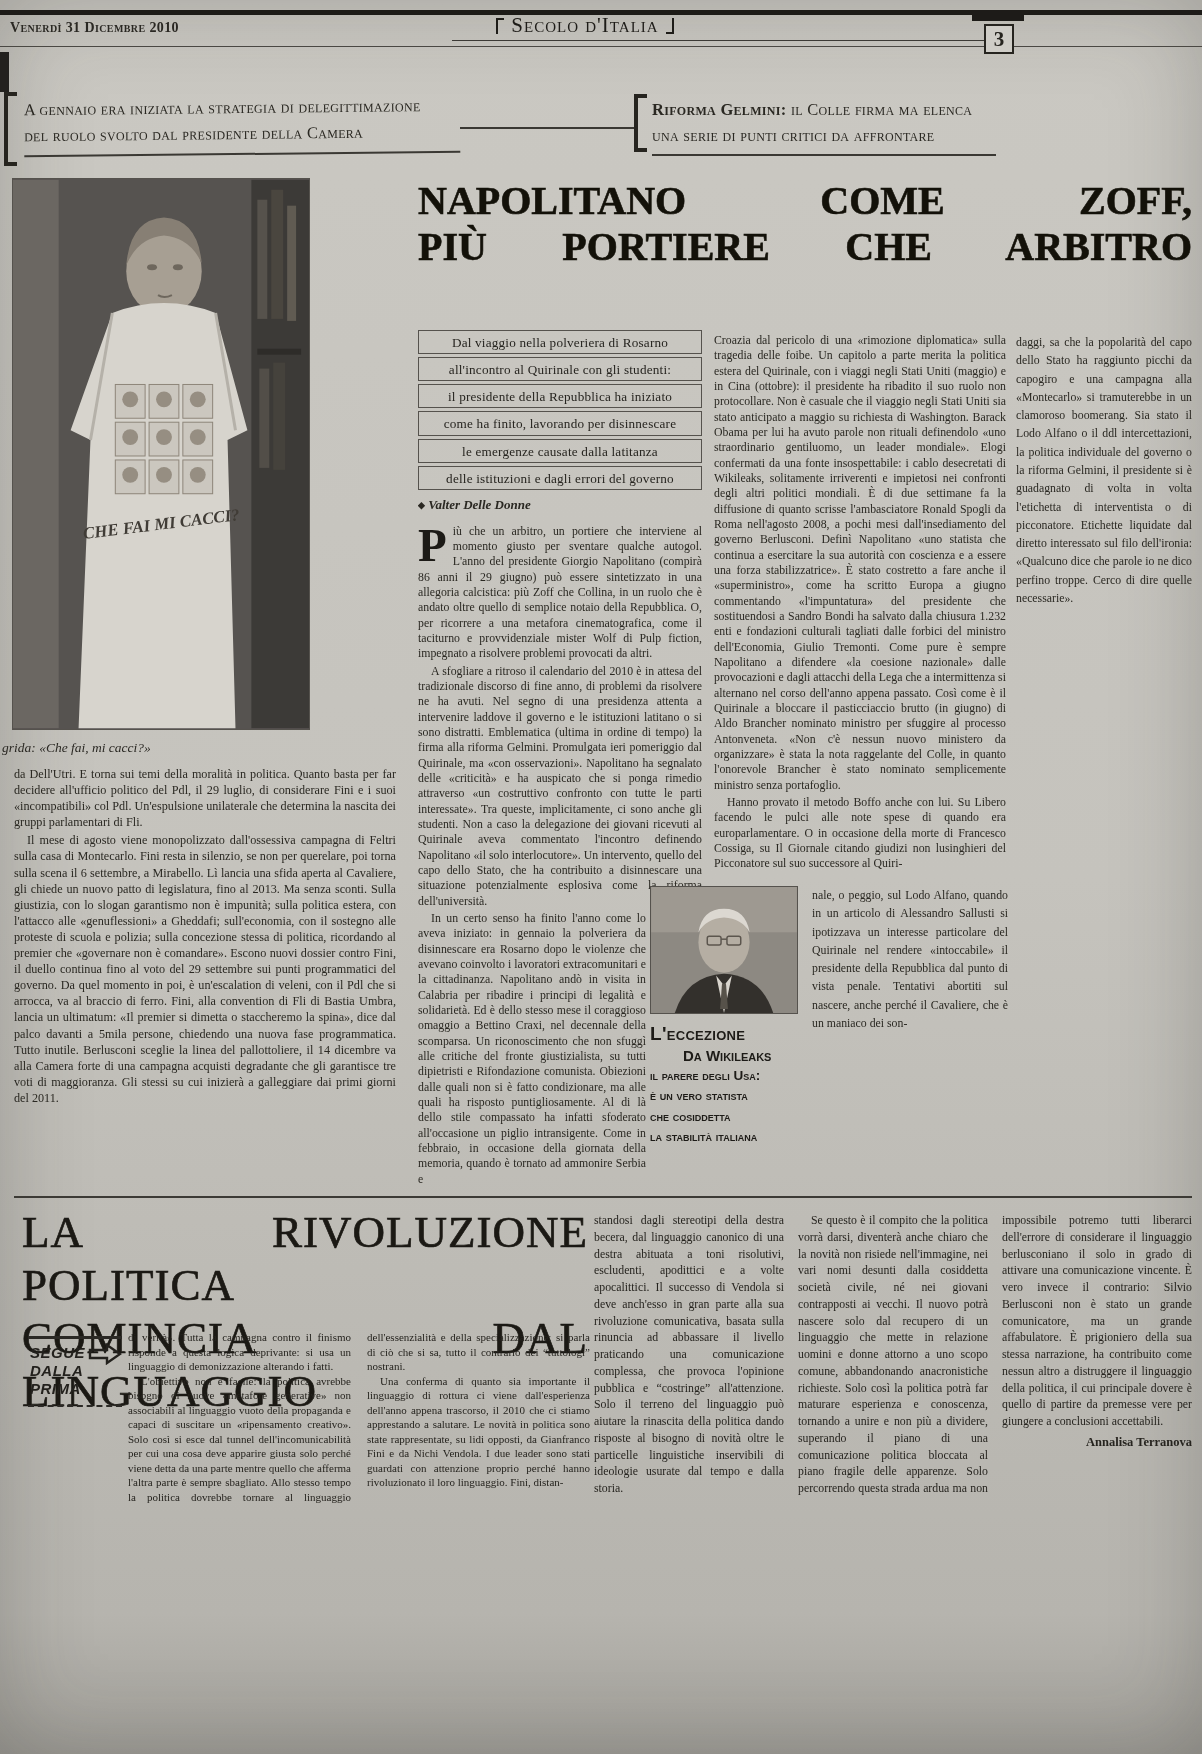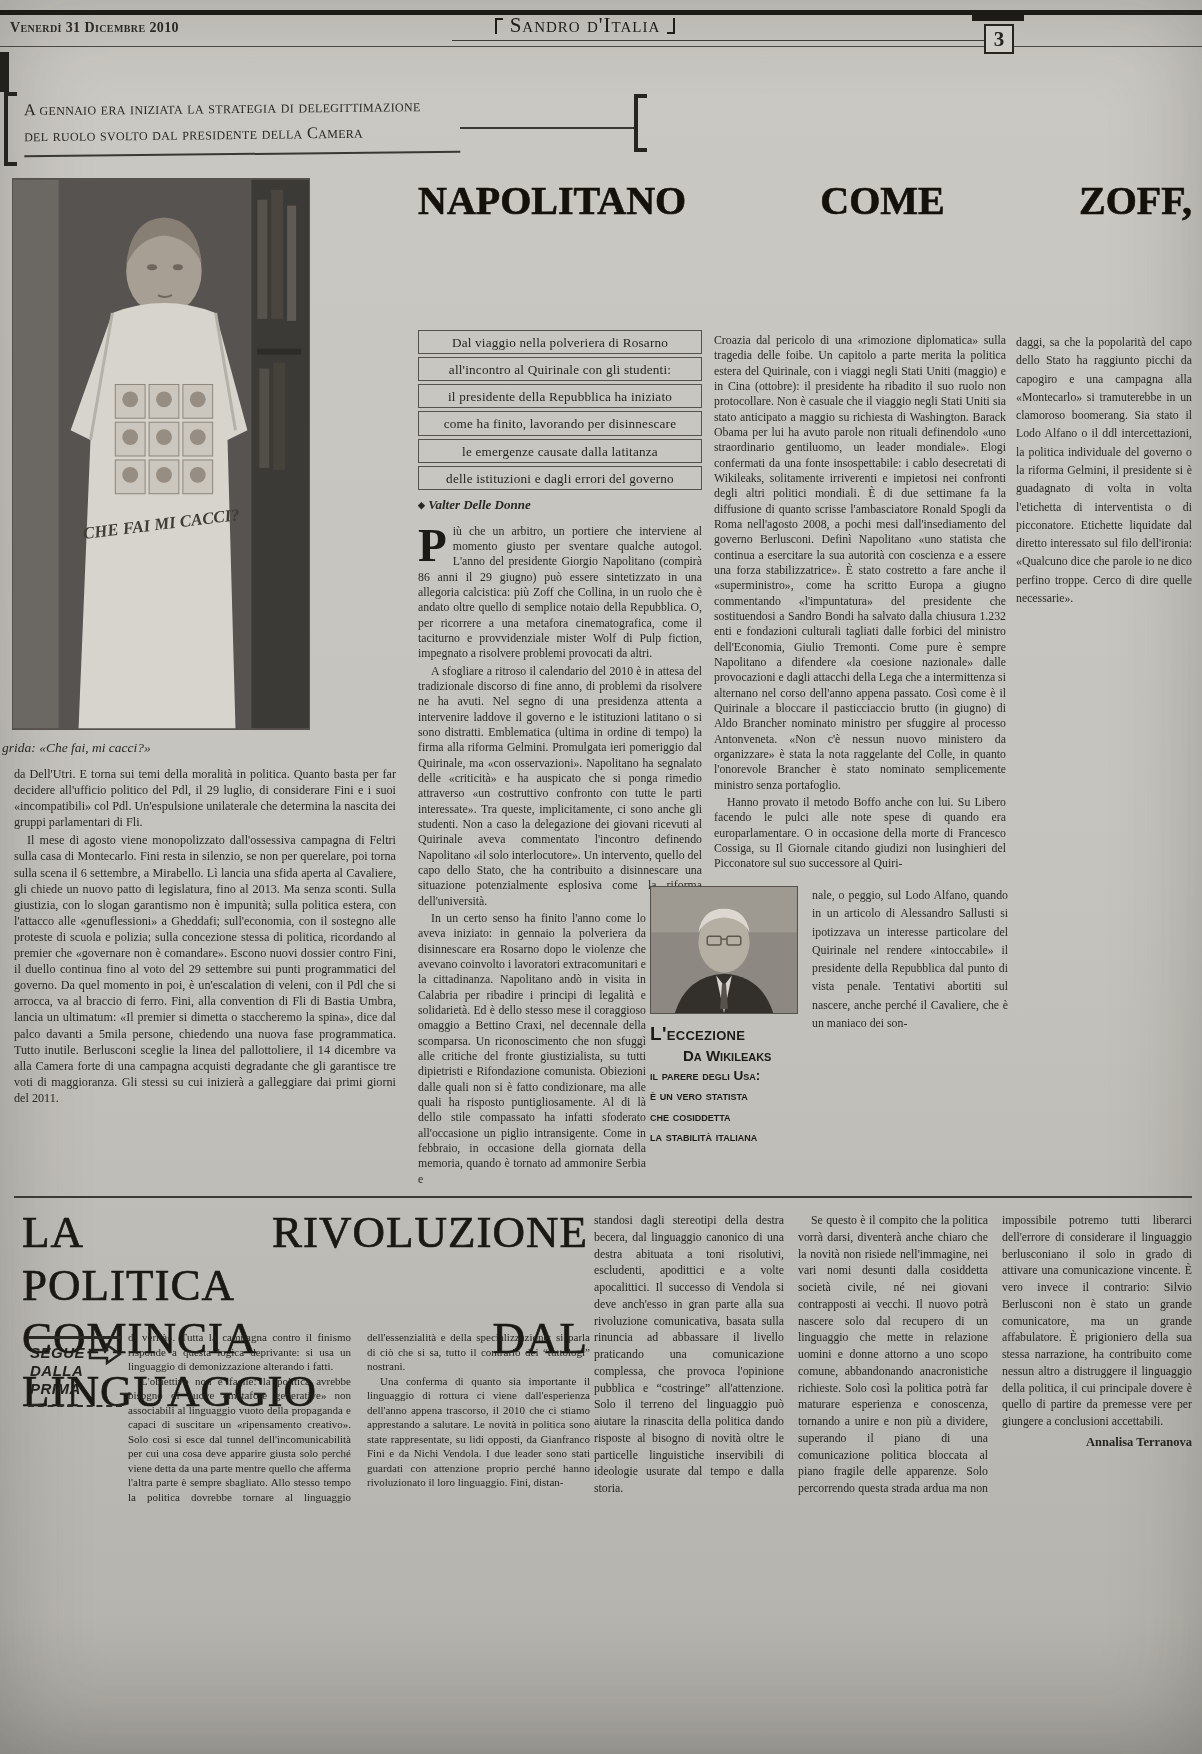--- a/index.html
+++ b/index.html
@@ -83,37 +83,42 @@
 </style>
 </head>
 <body>
 
 <div class="page">
 
   <div class="abs topbar"></div>
   <div class="abs scan-blob"></div>
   <div class="abs date">Venerdì 31 Dicembre 2010</div>
   <div class="abs masthead">
-    <span class="mh-bar left"></span><span>Sandro d'Italia</span><span class="mh-bar right"></span>
+    <span class="mh-bar left"></span><span>Secolo d'Italia</span><span class="mh-bar right"></span>
   </div>
   <div class="abs header-rule"></div>
   <div class="abs mast-rule"></div>
   <div class="abs pagenum-tick"></div>
   <div class="abs pagenum">3</div>
 
   <div class="abs bracket b-left"></div>
   <div class="abs kicker kicker-left">
     <div>A gennaio era iniziata la strategia di delegittimazione</div>
     <div>del ruolo svolto dal presidente della Camera</div>
   </div>
   <div class="abs kicker-divider"></div>
   <div class="abs bracket b-right"></div>
+  <div class="abs kicker kicker-right">
+    <div><strong>Riforma Gelmini:</strong> <span>il Colle firma ma elenca</span></div>
+    <div>una serie di punti critici da affrontare</div>
+  </div>
 
   <div class="abs headline">
     <div class="headline-line">NAPOLITANO COME ZOFF,</div>
+    <div class="headline-line">PIÙ PORTIERE CHE ARBITRO</div>
   </div>
 
   <div class="abs photo-fig">
     <svg viewBox="0 0 298 552" width="296" height="550">
       <rect width="298" height="552" fill="#565350"></rect>
       <rect width="46" height="552" fill="#6b6762"></rect>
       <rect x="240" width="58" height="552" fill="#3c3a37"></rect>
       <rect x="246" y="20" width="10" height="120" fill="#56524c"></rect>
       <rect x="260" y="10" width="12" height="130" fill="#4a463f"></rect>
       <rect x="276" y="26" width="9" height="116" fill="#605b52"></rect>

